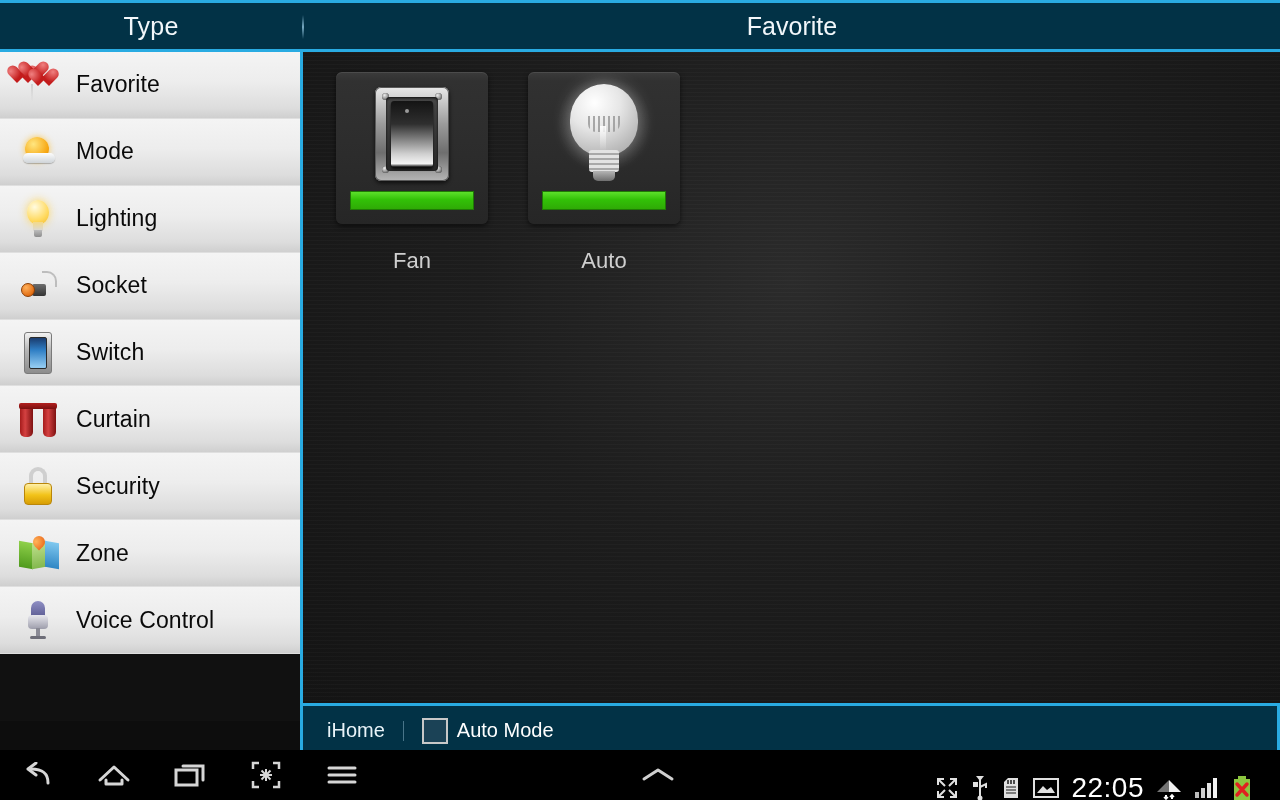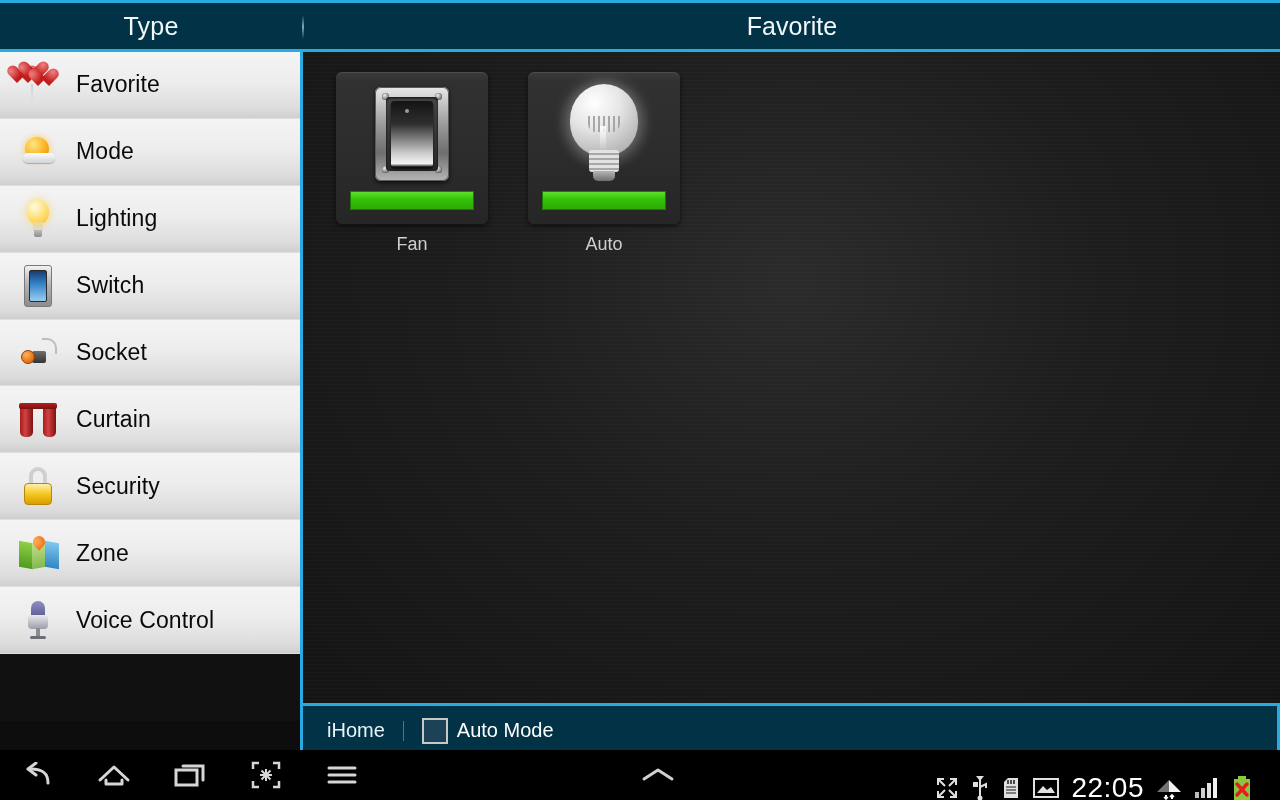--- a/index.html
+++ b/index.html
@@ -231,21 +231,21 @@
   .tile-art {
     position: absolute; left: 0; top: 6px; width: 152px; height: 112px;
     display: flex; align-items: center; justify-content: center;
   }
   .bar {
     position: absolute; left: 14px; bottom: 14px; width: 124px; height: 19px;
     background: linear-gradient(to bottom, #5ce02b 0%, #32c107 45%, #2faa06 100%);
     border: 1px solid #1f7a05;
   }
   .tile-label {
-    margin-top: 10px; text-align: center; color: #cfcfcf; font-size: 18px;
+    margin-top: 24px; text-align: center; color: #cfcfcf; font-size: 22px;
   }
 
   
   .sw-outer {
     position: relative; width: 74px; height: 94px; border-radius: 6px;
     background: linear-gradient(to bottom, #e9e9e9, #9a9a9a 40%, #6e6e6e 70%, #b6b6b6);
     box-shadow: 0 2px 4px rgba(0,0,0,.7), inset 0 0 0 1px #5a5a5a;
   }
   .sw-inner {
     position: absolute; left: 11px; top: 10px; width: 52px; height: 74px; border-radius: 4px;
@@ -382,37 +382,37 @@
             <div class="glass"></div>
             <div class="neck"></div>
             <div class="base"></div>
           </div>
       </div>
       <div class="side-label">Lighting</div>
     </div>
 
     <div class="side-item">
       <div class="side-icon">
-        <div class="ic ic-switch">
-            <div class="plate"></div>
-            <div class="rock"></div>
-          </div>
-      </div>
-      <div class="side-label">Switch</div>
-    </div>
-
-    <div class="side-item">
-      <div class="side-icon">
         <div class="ic ic-socket">
             <div class="cord"></div>
             <div class="barrel"></div>
             <div class="body"></div>
           </div>
       </div>
       <div class="side-label">Socket</div>
+    </div>
+
+    <div class="side-item">
+      <div class="side-icon">
+        <div class="ic ic-switch">
+            <div class="plate"></div>
+            <div class="rock"></div>
+          </div>
+      </div>
+      <div class="side-label">Switch</div>
     </div>
 
     <div class="side-item">
       <div class="side-icon">
         <div class="ic ic-curtain">
             <div class="panel pl"></div>
             <div class="panel pr"></div>
             <div class="rod"></div>
           </div>
       </div>

